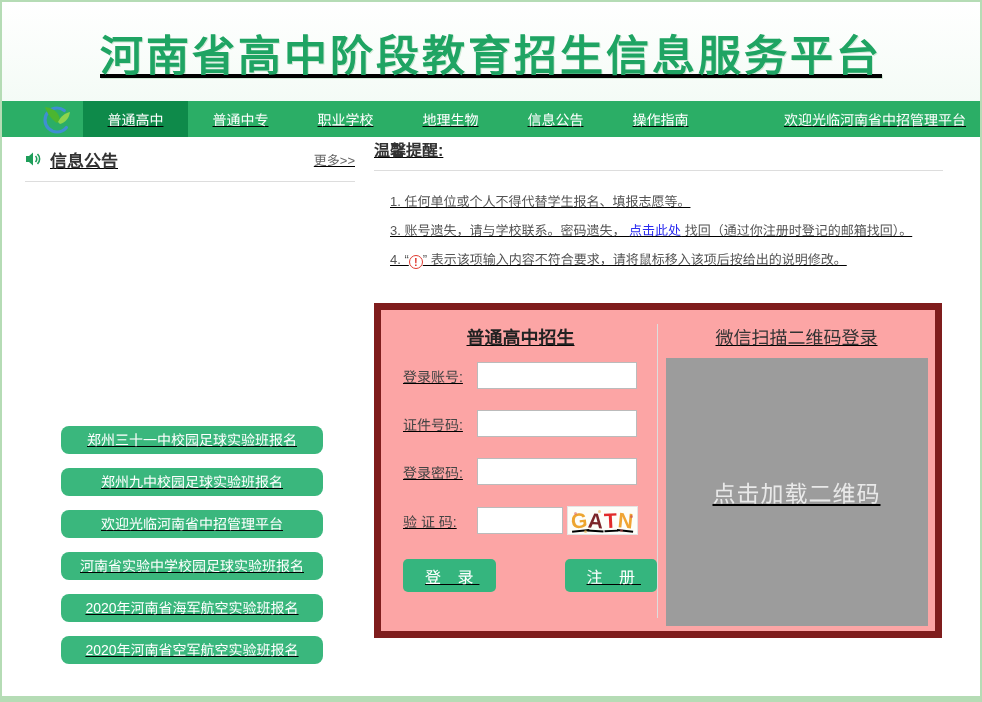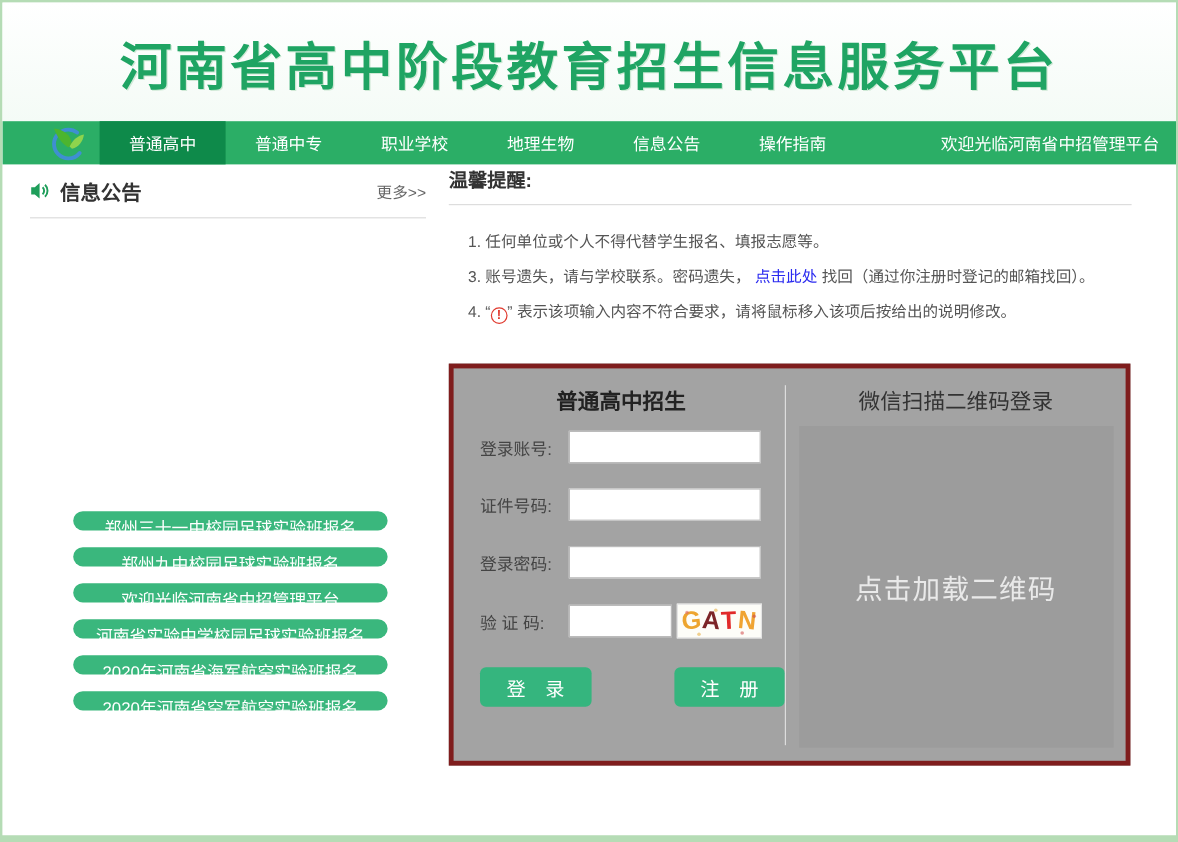--- a/index.html
+++ b/index.html
@@ -2,21 +2,21 @@
 <html lang="zh-CN"><head>
 <meta charset="utf-8">
 <style>
   * { margin:0; padding:0; box-sizing:border-box; }
   html,body { background:#ffffff; }
   body { font-family:"Liberation Sans","DejaVu Sans",sans-serif; }
 
   .page {
     width:982px; height:702px;
     border:2px solid #b5dcb5; border-bottom:6px solid #b5dcb5;
-    background:#ffffff; overflow:hidden; position:relative;
+    background:#ffffff; overflow:hidden; position:relative;text-decoration:underline;
   }
 
   
   .masthead {
     height:99px;
     background:linear-gradient(#ffffff, #f4fbf6);
     display:flex; align-items:center; justify-content:center;
   }
   .masthead h1 {
     color:#1fa463; font-size:43px; font-weight:bold; letter-spacing:3px;
@@ -46,21 +46,21 @@
   .left-col { width:330px; margin-right:19px; }
   .right-col { width:569px; }
 
   
   .info-head { margin-top:9px; display:flex; align-items:center; height:26px; }
   .info-title { font-size:17px; font-weight:bold; color:#333; margin-left:7px; }
   .more-link { margin-left:auto; font-size:13px; color:#666; text-decoration:none; cursor:pointer; }
   .left-col hr, .right-col hr { border:none; border-top:1px solid #ddd; margin-top:9px; }
   .ann-list { margin-top:244px; padding-left:36px; }
   .ann-btn {
-    display:block; width:262px; height:16px; margin-bottom:14px;
+    display:block; width:262px; height:28px; margin-bottom:14px;
     background:#3ab77d; border:none; border-radius:8px;
     color:#fff; font-size:14px; line-height:28px; text-align:center;
     cursor:pointer; white-space:nowrap;
     font-family:"Liberation Sans","DejaVu Sans",sans-serif;
   }
 
   
   .tips-head { font-size:16px; font-weight:bold; color:#333; }
   .tips { margin-top:16px; list-style:none; font-size:13px; color:#555; }
   .tips li { line-height:29px; white-space:nowrap;margin-left:16px; }
@@ -68,21 +68,21 @@
   .warn-icon {
     display:inline-block; width:14px; height:14px; line-height:13px;
     border:1px solid #e03a2f; border-radius:50%; color:#e03a2f;
     font-size:11px; font-weight:bold; text-align:center; vertical-align:-2px;
     background:#fff;
   }
 
   
   .login-panel {
     margin-top:29px; width:568px; height:335px;
-    background:#a3a3a3; border:4px solid #7f1d1d;
+    background:#fca5a5; border:7px solid #7f1d1d;
     display:flex;
   }
   .form-col { width:276px; padding:13px 0 0 22px; }
   .form-title { font-size:18px; font-weight:bold; color:#222; text-align:center; width:235px; margin-bottom:13px; }
   .form-row { display:flex; align-items:center; margin-bottom:21px; }
   .form-row label { width:74px; font-size:14px; color:#444; white-space:nowrap; }
   .form-row input {
     width:160px; height:27px; border:1px solid #bbb; background:#fff;
     font-size:14px; padding:0 5px; outline:none;
   }

